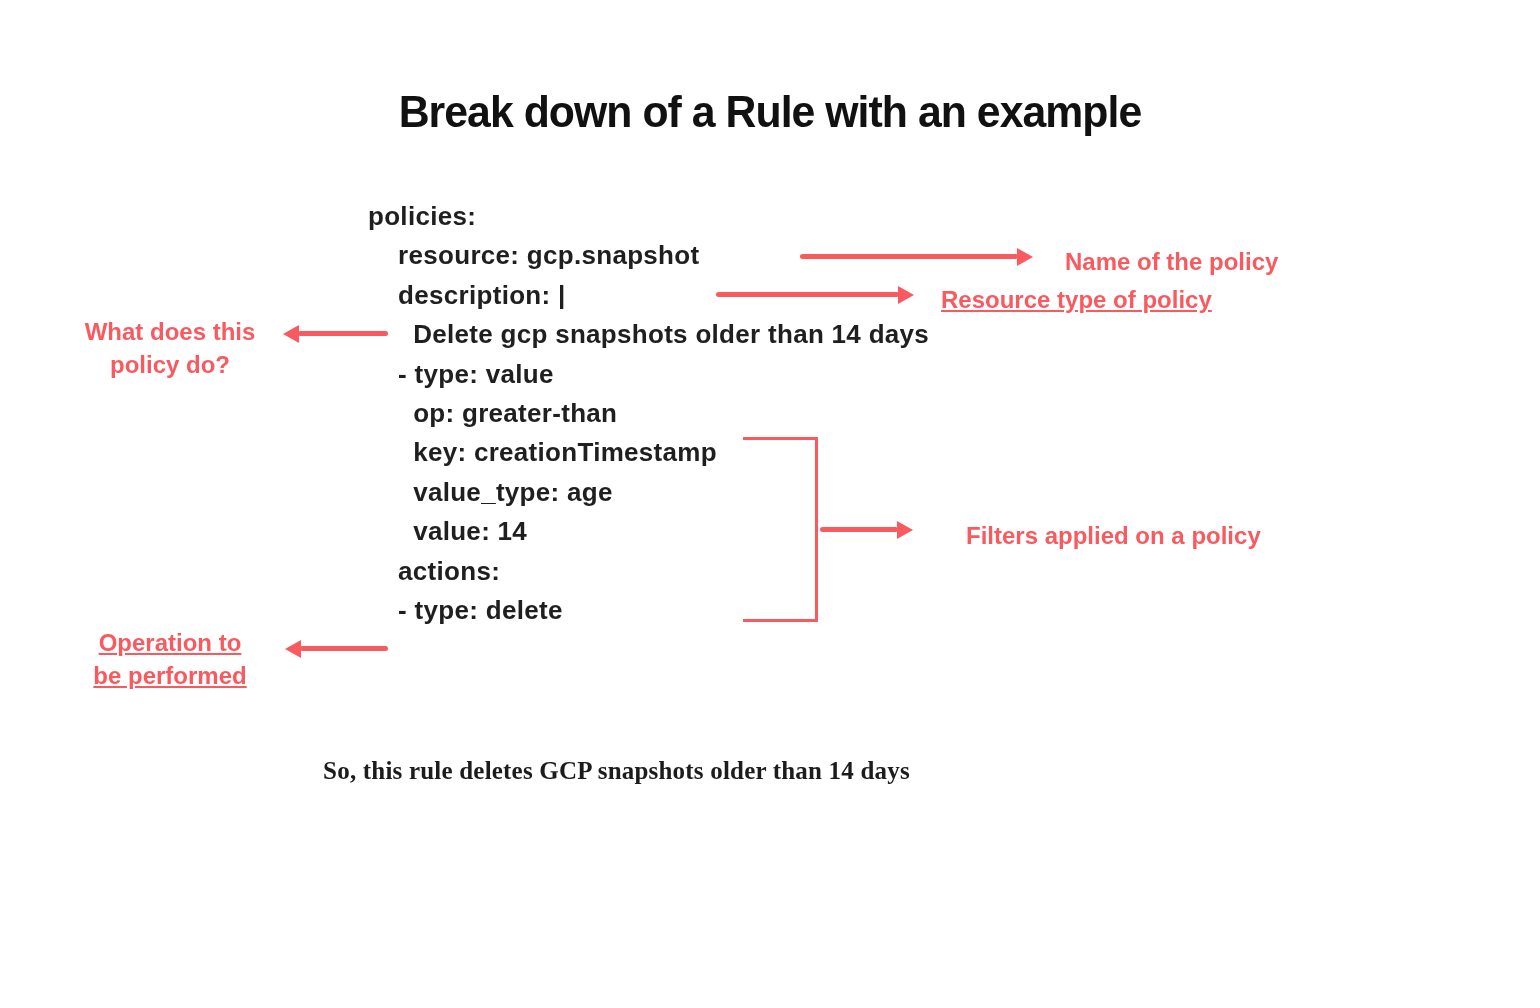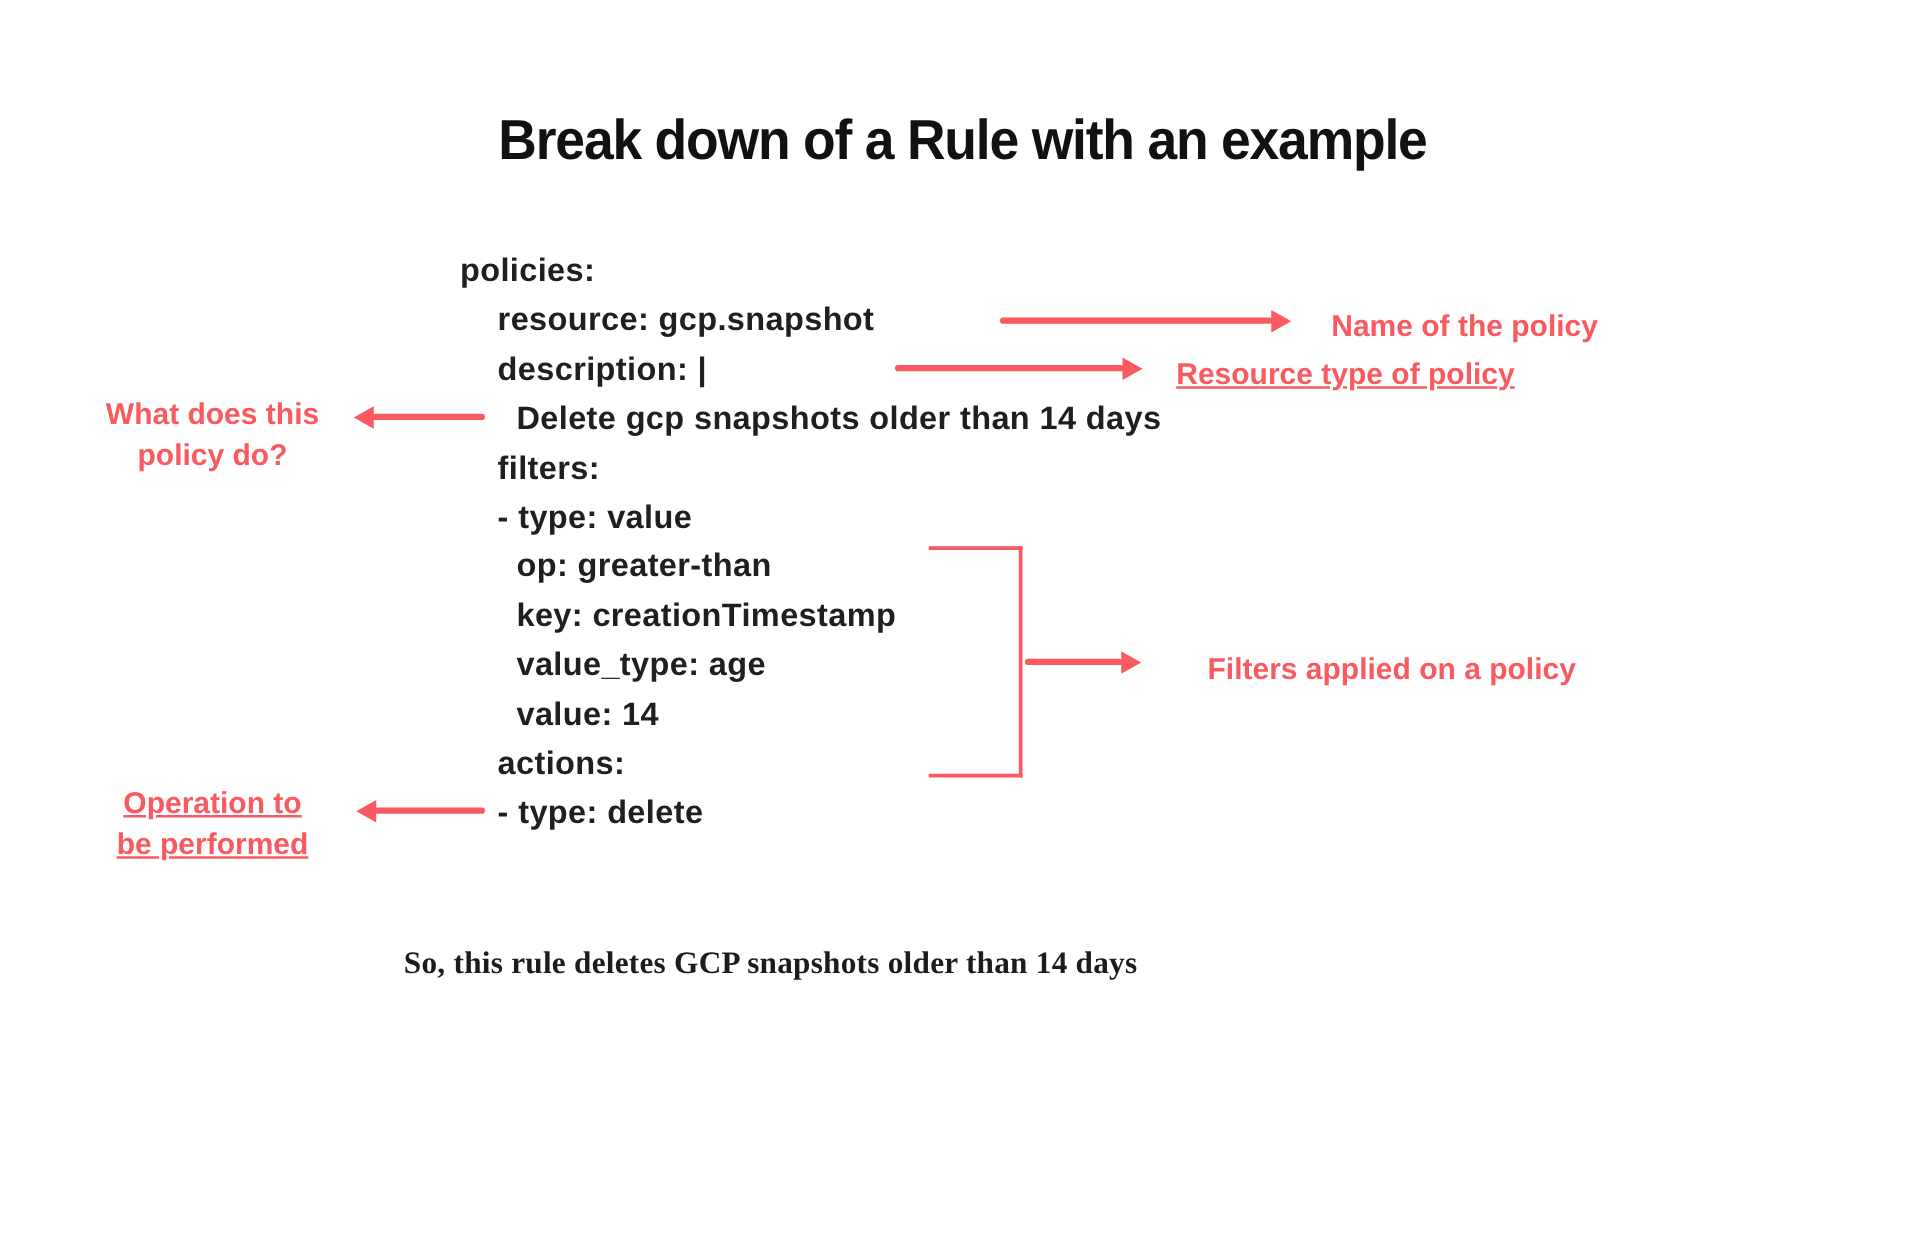--- a/index.html
+++ b/index.html
@@ -111,21 +111,20 @@
 </head>
 <body>
 
 <div class="abs title">Break down of a Rule with an example</div>
 
 <div class="abs code-block">
   <div class="code-line">policies:</div>
   <div class="code-line">    resource: gcp.snapshot</div>
   <div class="code-line">    description: |</div>
   <div class="code-line">      Delete gcp snapshots older than 14 days</div>
-  <div class="code-line">    filters:</div>
   <div class="code-line">    - type: value</div>
   <div class="code-line">      op: greater-than</div>
   <div class="code-line">      key: creationTimestamp</div>
   <div class="code-line">      value_type: age</div>
   <div class="code-line">      value: 14</div>
   <div class="code-line">    actions:</div>
   <div class="code-line">    - type: delete</div>
 </div>
 
 <div class="abs note centered note-left-top">

